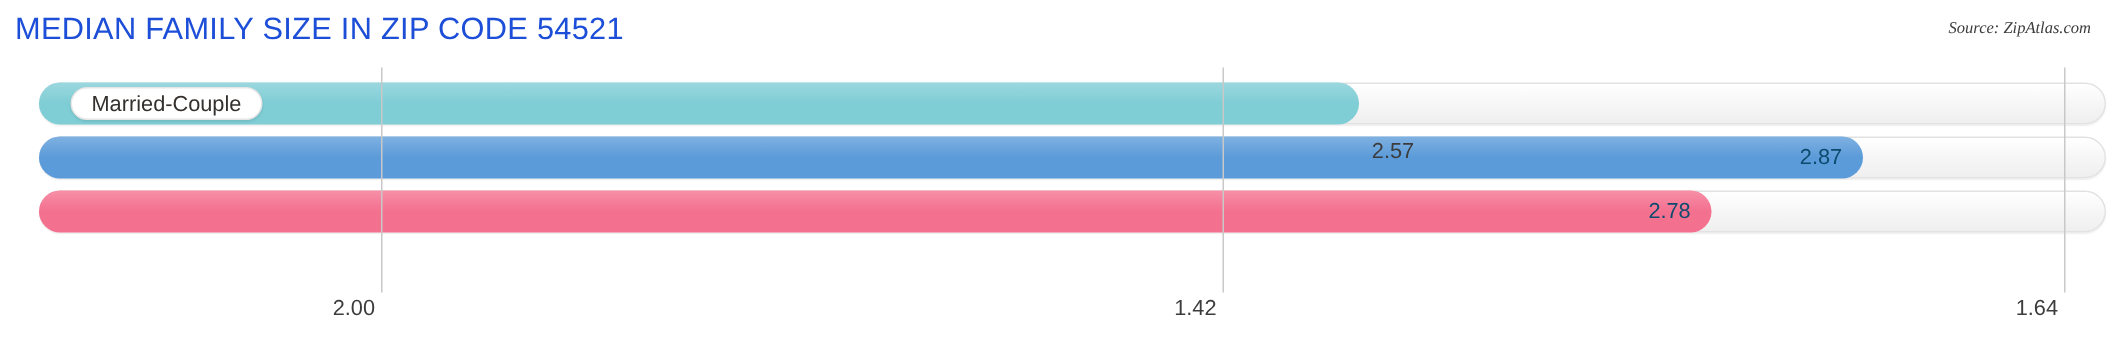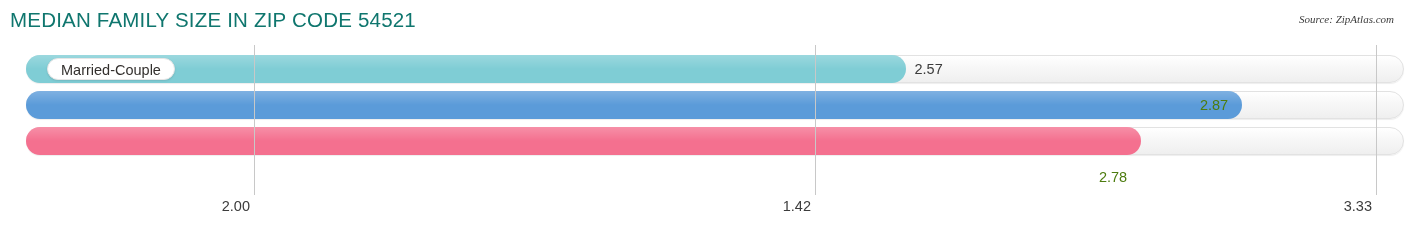--- a/index.html
+++ b/index.html
@@ -23,21 +23,21 @@
     width: 1406px;
     height: 45px;
   }
   .chart-title {
     position: absolute;
     left: 10px;
     top: 8px;
     font-size: 20.5px;
     font-weight: 400;
     letter-spacing: 0.2px;
-    color: #0f766e;
+    color: #1d4ed8;
     white-space: nowrap;
   }
   .chart-source {
     position: absolute;
     right: 12px;
     top: 13px;
     font-family: "Liberation Serif", serif;
     font-style: italic;
     font-size: 11px;
     color: #3c3c3c;
@@ -142,21 +142,21 @@
   .value {
     position: absolute;
     top: 0;
     height: 28px;
     line-height: 28px;
     font-size: 14.5px;
     white-space: nowrap;
     z-index: 4;
   }
   .value.inside {
-    color: #4d7c0f;
+    color: #0c4a6e;
     transform: translateX(-100%);
   }
   .value.outside {
     color: #3c3c3c;
   }
 
   
   .axis {
     position: absolute;
     left: 0;
@@ -180,37 +180,37 @@
   <div class="chart-title">MEDIAN FAMILY SIZE IN ZIP CODE 54521</div>
   <div class="chart-source">Source: ZipAtlas.com</div>
 </div>
 
 <div class="plot">
   <div class="rows" id="rows">
       <div class="row" style="top: 10px;">
         <div class="track"></div>
         <div class="bar" style="width: 879.54px; background: rgb(127, 205, 213);"></div>
         <div class="label-pill">Married-Couple</div>
-        <div class="value outside" style="left: 902.54px;">2.57</div>
+        <div class="value outside" style="left: 902.54px; margin-top: 32px;">2.57</div>
       </div>
       <div class="row" style="top: 46px;">
         <div class="track"></div>
         <div class="bar" style="width: 1216.14px; background: rgb(91, 155, 217);"></div>
         <div class="value inside" style="left: 1216.14px;">2.87</div>
       </div>
       <div class="row" style="top: 82px;">
         <div class="track"></div>
         <div class="bar" style="width: 1115.16px; background: rgb(244, 112, 143);"></div>
-        <div class="value inside" style="left: 1115.16px; margin-top: 36px;">2.78</div>
+        <div class="value inside" style="left: 1115.16px;">2.78</div>
       </div>
     </div>
   <div class="gridlines" id="gridlines">
       <div class="gridline" style="left: 254px;"></div>
       <div class="gridline" style="left: 815px;"></div>
       <div class="gridline" style="left: 1376px;"></div>
     </div>
 </div>
 
 <div class="axis" id="axis">
     <div class="axis-tick" style="left: 250px;">2.00</div>
     <div class="axis-tick" style="left: 811px;">1.42</div>
-    <div class="axis-tick" style="left: 1372px;">3.33</div>
+    <div class="axis-tick" style="left: 1372px;">1.64</div>
   </div>
 
 </body></html>

